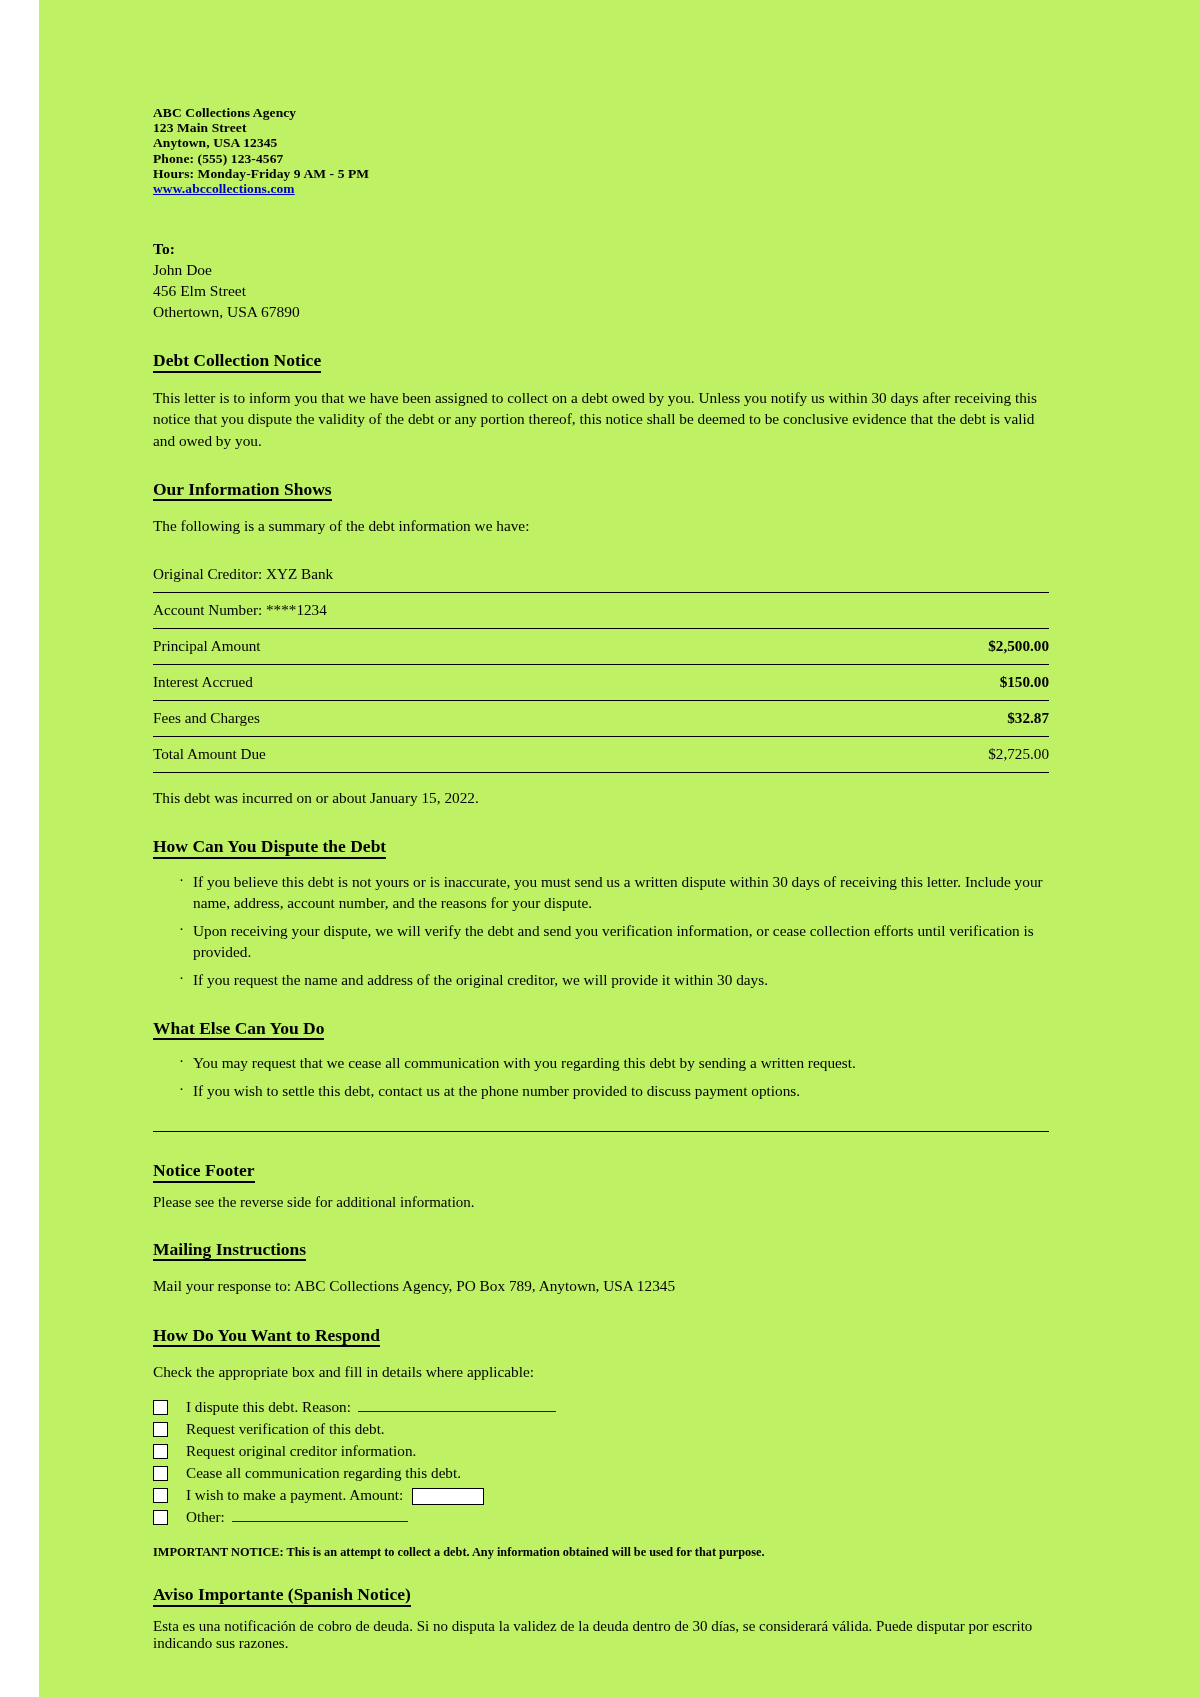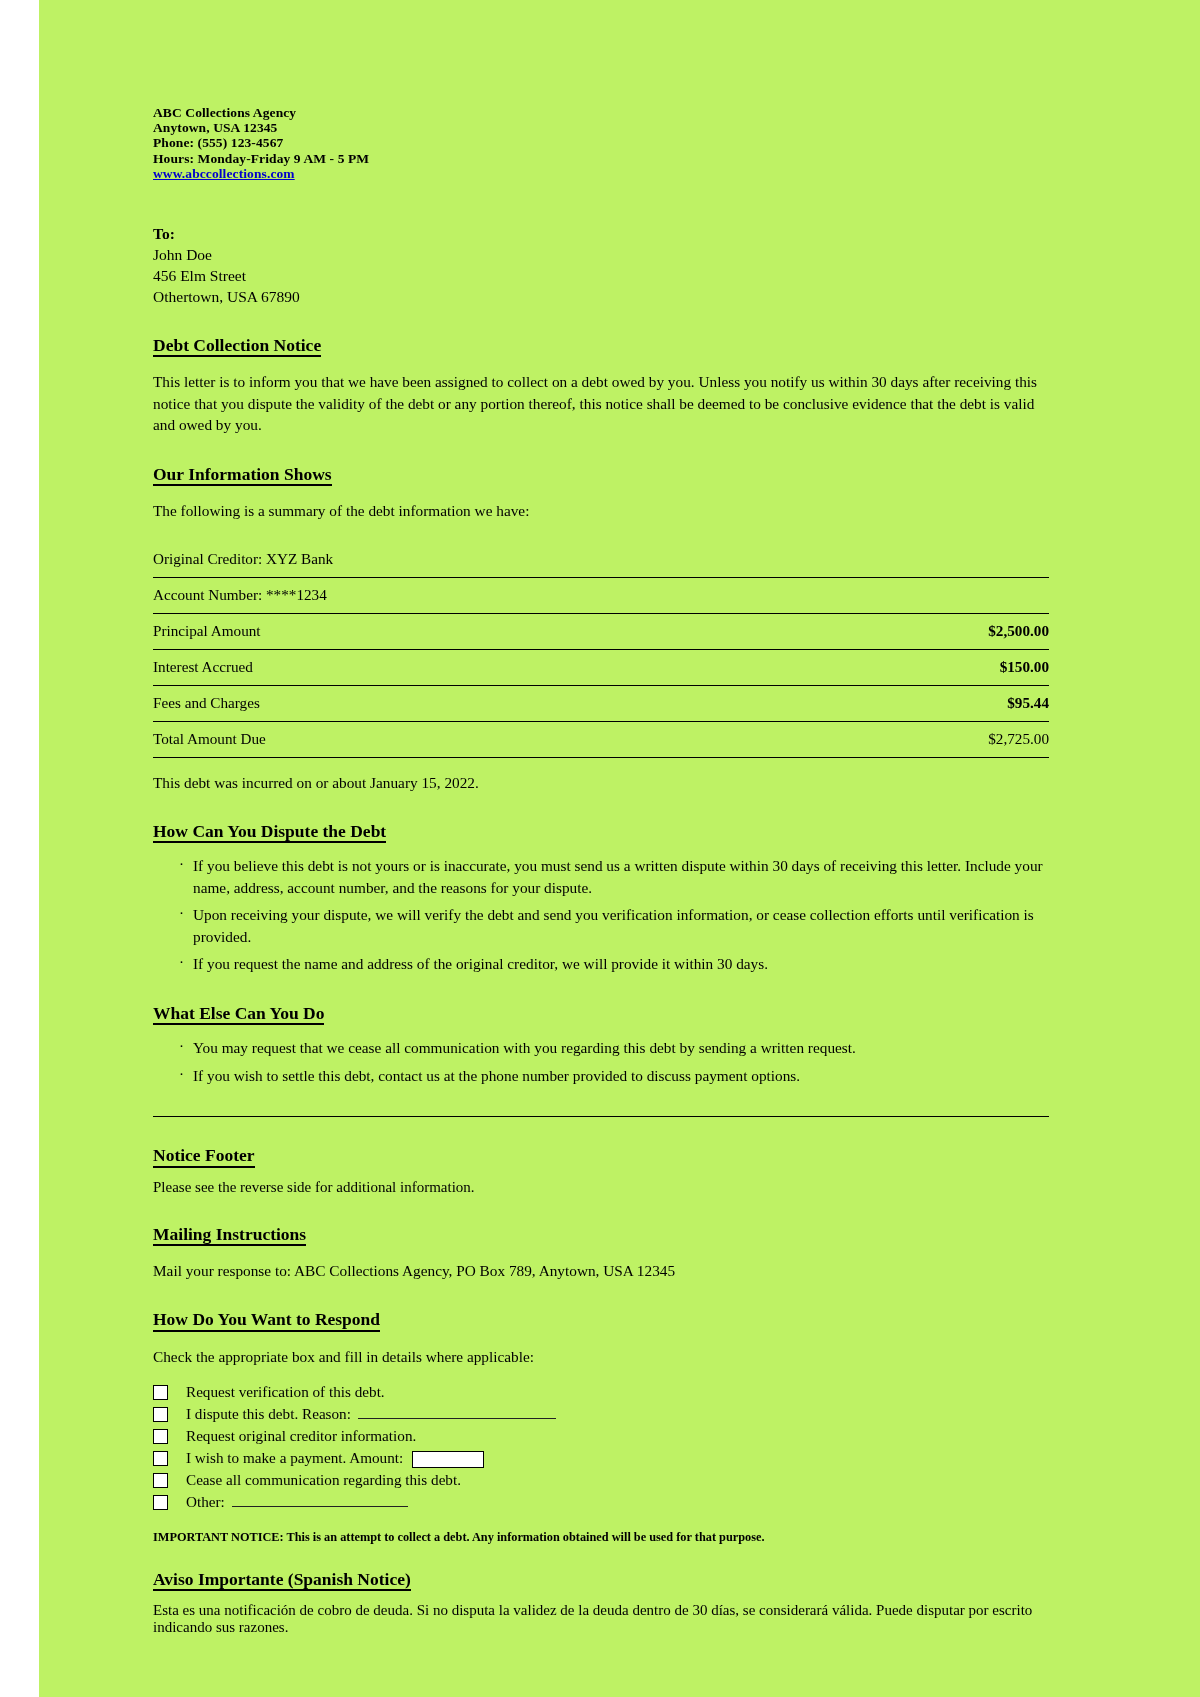--- a/index.html
+++ b/index.html
@@ -174,20 +174,21 @@
   }
 </style>
 </head>
 <body>
 
 <div class="page">
   <div class="content">
 
     <div class="sender">
       <div>ABC Collections Agency</div>
+      <div>123 Main Street</div>
       <div>Anytown, USA 12345</div>
       <div>Phone: (555) 123-4567</div>
       <div>Hours: Monday-Friday 9 AM - 5 PM</div>
       <div class="weblink">www.abccollections.com</div>
     </div>
 
     <div class="recipient">
       <div class="to-label">To:</div>
       <div>John Doe</div>
       <div>456 Elm Street</div>
@@ -217,21 +218,21 @@
         <tr>
           <td>Principal Amount</td>
           <td class="amount">$2,500.00</td>
         </tr>
         <tr>
           <td>Interest Accrued</td>
           <td class="amount">$150.00</td>
         </tr>
         <tr>
           <td>Fees and Charges</td>
-          <td class="amount">$95.44</td>
+          <td class="amount">$32.87</td>
         </tr>
         <tr class="total">
           <td>Total Amount Due</td>
           <td class="amount">$2,725.00</td>
         </tr>
       </tbody>
     </table>
 
     <p class="body-text">This debt was incurred on or about January 15, 2022.</p>
 
@@ -265,37 +266,37 @@
     <p class="body-text">Mail your response to: ABC Collections Agency, PO Box 789, Anytown, USA 12345</p>
 
     <div class="heading-wrap">
       <h2 class="section-heading">How Do You Want to Respond</h2>
     </div>
     <p class="body-text">Check the appropriate box and fill in details where applicable:</p>
 
     <div class="checkbox-list">
       <div class="checkbox-row">
         <span class="cb"></span>
+        <span class="cb-label"><span>I dispute this debt. Reason:</span><span class="blank-line reason"></span></span>
+      </div>
+      <div class="checkbox-row">
+        <span class="cb"></span>
         <span class="cb-label">Request verification of this debt.</span>
       </div>
       <div class="checkbox-row">
         <span class="cb"></span>
-        <span class="cb-label"><span>I dispute this debt. Reason:</span><span class="blank-line reason"></span></span>
-      </div>
-      <div class="checkbox-row">
-        <span class="cb"></span>
         <span class="cb-label">Request original creditor information.</span>
       </div>
       <div class="checkbox-row">
         <span class="cb"></span>
+        <span class="cb-label">Cease all communication regarding this debt.</span>
+      </div>
+      <div class="checkbox-row">
+        <span class="cb"></span>
         <span class="cb-label"><span>I wish to make a payment. Amount:</span><span class="amount-box"></span></span>
-      </div>
-      <div class="checkbox-row">
-        <span class="cb"></span>
-        <span class="cb-label">Cease all communication regarding this debt.</span>
       </div>
       <div class="checkbox-row">
         <span class="cb"></span>
         <span class="cb-label"><span>Other:</span><span class="blank-line other"></span></span>
       </div>
     </div>
 
     <p class="bold-small">IMPORTANT NOTICE: This is an attempt to collect a debt. Any information obtained will be used for that purpose.</p>
 
     <div class="heading-wrap tight">

